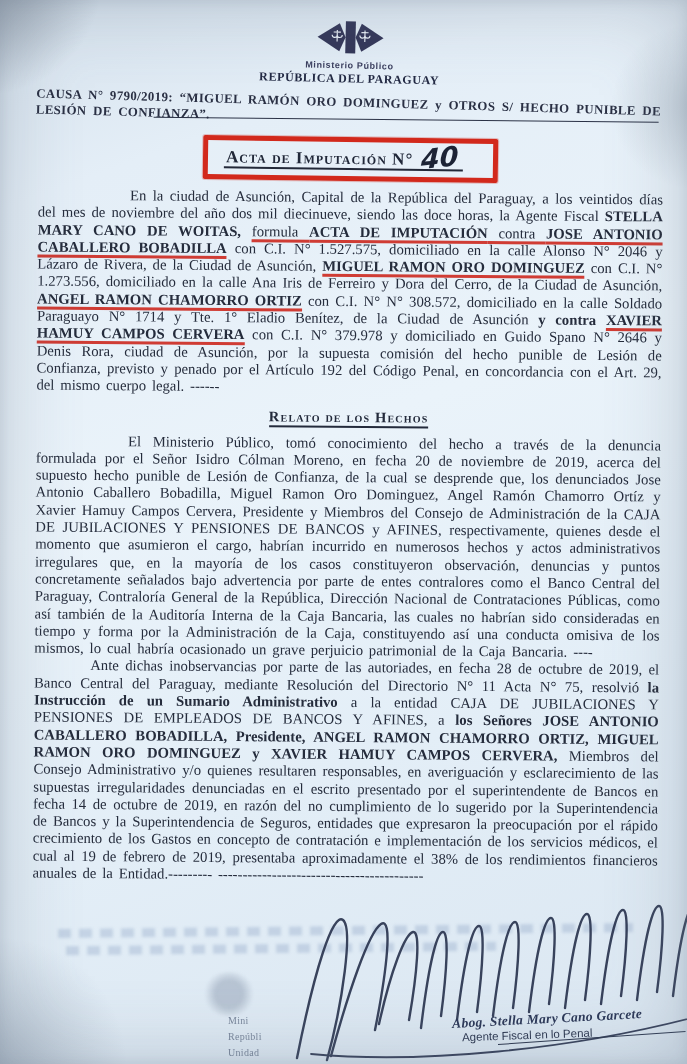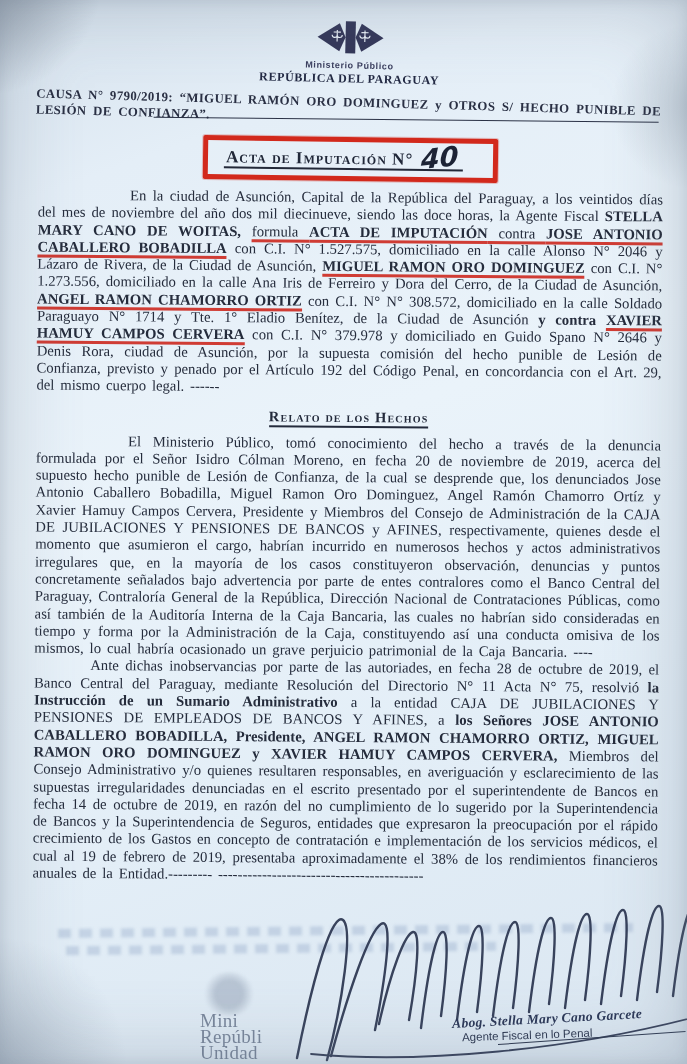--- a/index.html
+++ b/index.html
@@ -51,21 +51,21 @@
   .rl{border-bottom:3.2px solid rgba(204,34,24,.88);}
 
   
   .bleed{position:absolute;height:9px;filter:blur(1.4px);opacity:.5;transform:rotate(-.6deg);
     background:repeating-linear-gradient(90deg,rgba(96,124,170,.45) 0 13px,rgba(96,124,170,0) 13px 21px);}
   .bleed.b1{left:58px;top:926px;width:575px;}
   .bleed.b2{left:66px;top:944px;width:430px;}
   .stamp-smudge{position:absolute;left:203px;top:972px;width:52px;height:44px;border-radius:50%;
     background:radial-gradient(circle,rgba(110,125,150,.35) 0 40%,rgba(110,125,150,0) 72%);
     filter:blur(1.5px);}
-  .stamp-frag{position:absolute;left:200px;top:1013px;font-size:19px;line-height:16px;
+  .stamp-frag{position:absolute;left:228px;top:1013px;font-size:10px;line-height:16px;
     color:rgba(58,72,100,.62);filter:blur(.3px);letter-spacing:.3px;}
   .sig-svg{position:absolute;right:-14px;top:898px;width:430px;height:168px;}
   .sig-name{position:absolute;left:452px;top:1011px;font-style:italic;font-weight:bold;
     font-size:13.5px;color:#2c3858;transform:rotate(-3deg);letter-spacing:.3px;white-space:nowrap;}
   .sig-role{position:absolute;left:462px;top:1029px;font-family:"Liberation Sans",sans-serif;
     font-size:11.5px;color:#2c3750;transform:rotate(-2deg);white-space:nowrap;}
   .sig-rule{position:absolute;left:498px;top:1044px;width:188px;border-top:1.8px solid #2d3850;
     transform:rotate(-4deg);transform-origin:left center;}
 </style>
 </head>

